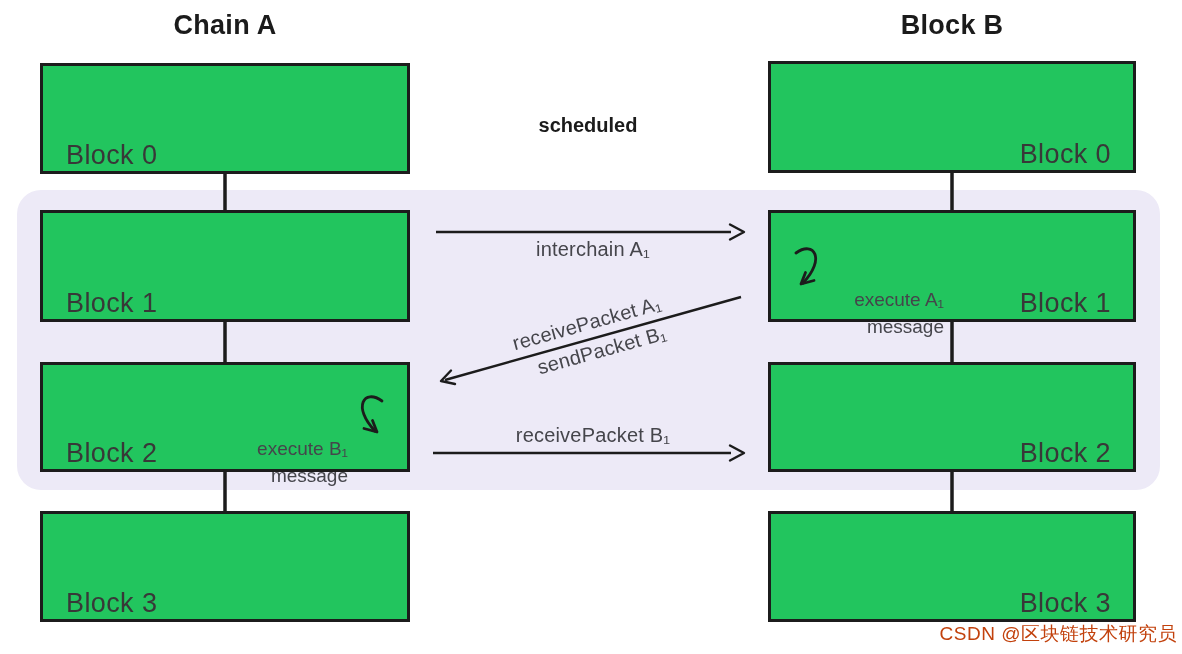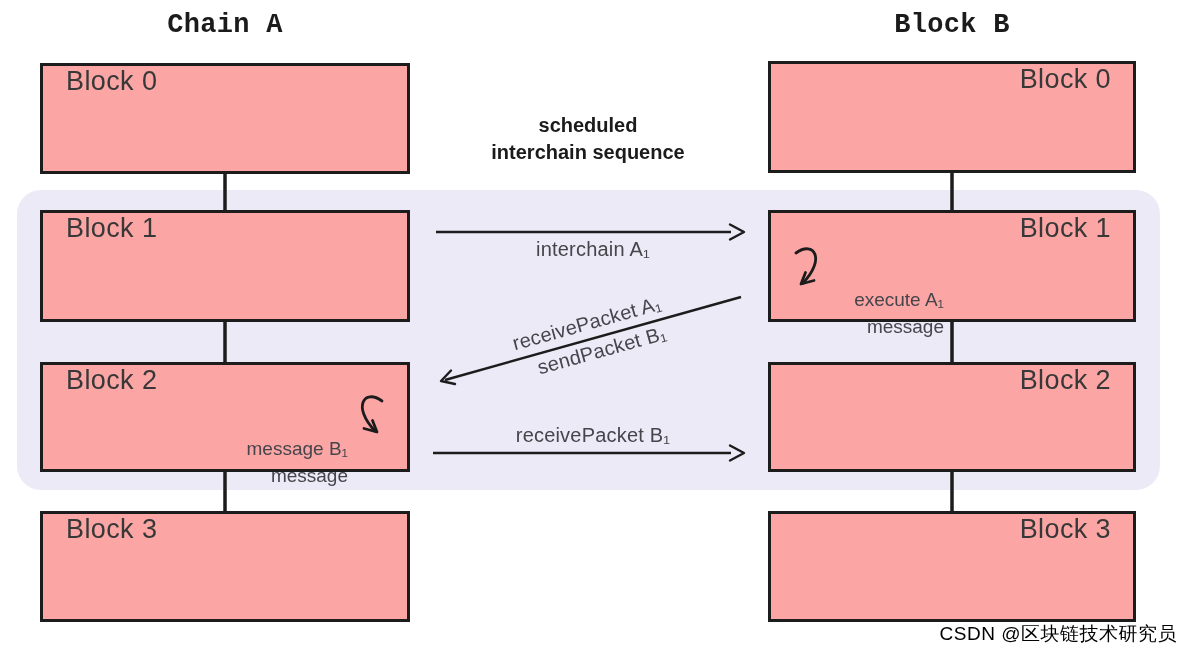--- a/index.html
+++ b/index.html
@@ -7,27 +7,27 @@
     width:1182px;height:654px;position:relative;overflow:hidden;
     background:#ffffff;
     font-family:"Liberation Sans","DejaVu Sans",sans-serif;
   }
   .band{
     position:absolute;left:17px;top:190px;width:1143px;height:300px;
     background:#edeaf7;border-radius:24px;
   }
   .chain-title{
     position:absolute;top:10px;font-size:27px;font-weight:600;color:#1b1b1b;
-    text-align:center;letter-spacing:0.3px;font-family:Liberation Mono, monospace;
+    text-align:center;letter-spacing:0.3px;
   }
   #title-a{left:40px;width:370px;}
   #title-b{left:768px;width:368px;}
   .block{
-    position:absolute;background:#fca5a5;border:3px solid #1c1c1c;
-    box-sizing:border-box;display:flex;align-items:flex-start;
+    position:absolute;background:#22c55e;border:3px solid #1c1c1c;
+    box-sizing:border-box;display:flex;align-items:flex-end;
     font-size:27px;color:#383838;letter-spacing:0.4px;
   }
   .label-left{padding-left:23px;}
   .label-right{justify-content:flex-end;padding-right:22px;}
   #block-a0{left:40px;top:63px;width:370px;height:111px;}
   #block-a1{left:40px;top:210px;width:370px;height:112px;}
   #block-a2{left:40px;top:362px;width:370px;height:110px;}
   #block-a3{left:40px;top:511px;width:370px;height:111px;}
   #block-b0{left:768px;top:61px;width:368px;height:112px;}
   #block-b1{left:768px;top:210px;width:368px;height:112px;}
@@ -49,21 +49,21 @@
   .exec-note{
     position:absolute;font-size:19px;color:#45454b;text-align:right;
     line-height:27px;white-space:nowrap;margin-top:43px;
   }
   #exec-a-text{left:834px;top:243px;width:110px;}
   #exec-b-text{left:233px;top:392px;width:115px;}
   .loop-icon{position:absolute;}
   #loop-icon-b1{left:788px;top:242px;}
   #loop-icon-a2{left:350px;top:390px;}
   .watermark{
-    position:absolute;right:5px;top:621px;font-size:19px;color:#000000;
+    position:absolute;right:5px;top:621px;font-size:19px;color:#c2410c;
     letter-spacing:0.5px;
   }
 </style>
 </head>
 <body>
 
 <div class="band"></div>
 
 <div class="chain-title" id="title-a">Chain A</div>
 <div class="chain-title" id="title-b">Block B</div>
@@ -111,39 +111,38 @@
   </div>
 <div class="block label-right" id="block-b2">
     <span>Block 2</span>
   </div>
 <div class="block label-right" id="block-b3">
     <span>Block 3</span>
   </div>
 
 <div class="center-note">
   <div>scheduled</div>
-  <div>interchain sequence</div>
 </div>
 
 <div class="arrow-label" id="label-send-a">interchain A₁</div>
 <div class="arrow-label" id="label-receive-a">receivePacket A₁</div>
 <div class="arrow-label" id="label-send-b">sendPacket B₁</div>
 <div class="arrow-label" id="label-receive-b">receivePacket B₁</div>
 
 <svg class="loop-icon" id="loop-icon-b1" width="40" height="52" viewBox="0 0 40 52">
   <path d="M8 11 C26 -2 38 17 15 41" stroke="#1c1c1c" stroke-width="2.8" fill="none" stroke-linecap="round"></path>
   <path d="M26 38.5 L13 42 L17.5 30.5" stroke="#1c1c1c" stroke-width="2.8" fill="none" stroke-linecap="round" stroke-linejoin="round"></path>
 </svg>
 <div class="exec-note" id="exec-a-text">
   <div>execute A₁</div>
   <div>message</div>
 </div>
 
 <div class="exec-note" id="exec-b-text">
-  <div>message B₁</div>
+  <div>execute B₁</div>
   <div>message</div>
 </div>
 <svg class="loop-icon" id="loop-icon-a2" width="40" height="52" viewBox="0 0 40 52">
   <path d="M32 11 C14 -2 2 17 25 41" stroke="#1c1c1c" stroke-width="2.8" fill="none" stroke-linecap="round"></path>
   <path d="M14 38.5 L27 42 L22.5 30.5" stroke="#1c1c1c" stroke-width="2.8" fill="none" stroke-linecap="round" stroke-linejoin="round"></path>
 </svg>
 
 <div class="watermark">CSDN @区块链技术研究员</div>
 
 </body></html>

